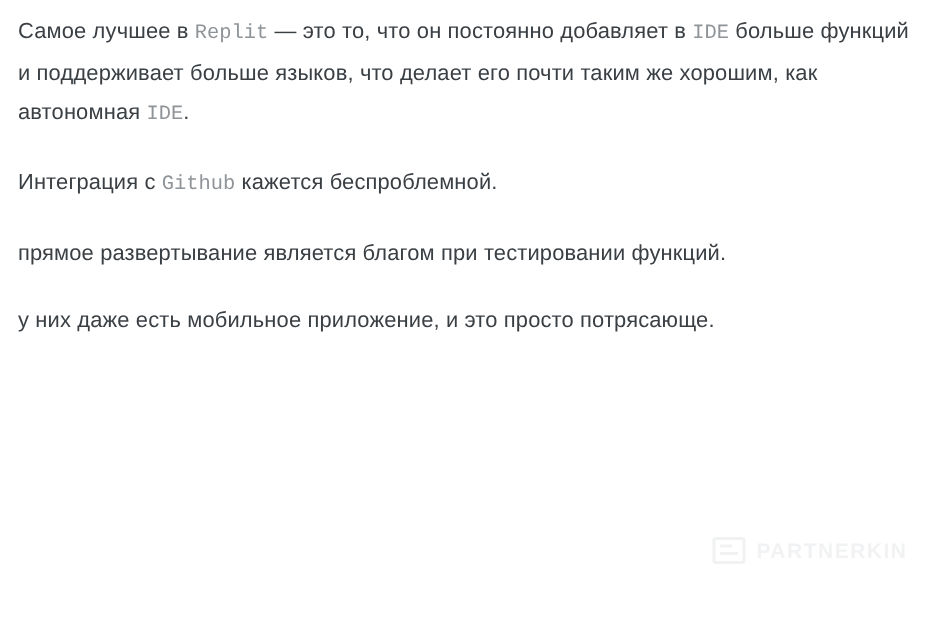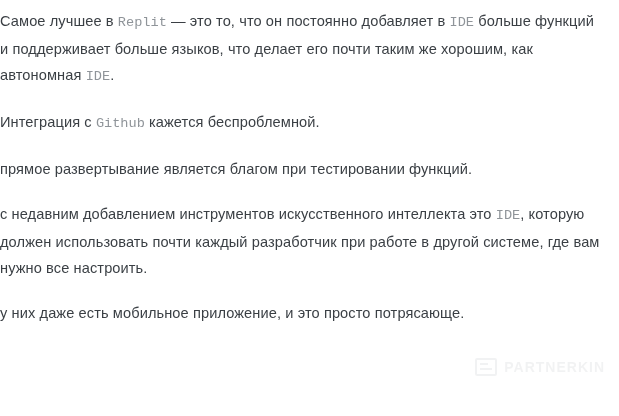--- a/index.html
+++ b/index.html
@@ -12,21 +12,21 @@
     background: #ffffff;
     font-family: "Liberation Sans", sans-serif;
     overflow: hidden;
     position: relative;
   }
   .page {
     position: relative;
     width: 619px;
     height: 416px;
     box-sizing: border-box;
-    padding: 8px 10px 0 0;
+    padding: 8px 10px 0 12px;
   }
   .para {
     font-size: 14.6px;
     line-height: 26px;
     color: #3a3f44;
     margin: 0 0 19px 0;
     letter-spacing: 0.1px;
     max-width: 600px;
   }
   .para:last-child {
@@ -89,20 +89,19 @@
     color: #d4d6d8;
   }
 </style>
 </head>
 <body>
 
 <div class="page">
   <p class="para">Самое лучшее в <span class="mono">Replit</span> — это то, что он постоянно добавляет в <span class="mono">IDE</span> больше функций и поддерживает больше языков, что делает его почти таким же хорошим, как автономная <span class="mono">IDE</span>.</p>
   <p class="para">Интеграция с <span class="mono">Github</span> кажется беспроблемной.</p>
   <p class="para">прямое развертывание является благом при тестировании функций.</p>
-  <p class="para">с недавним добавлением инструментов искусственного интеллекта это <span class="mono">IDE</span>, которую должен использовать почти каждый разработчик при работе в другой системе, где вам нужно все настроить.</p>
   <p class="para">у них даже есть мобильное приложение, и это просто потрясающе.</p>
 
   <div class="watermark">
     <span class="wm-icon"></span>
     <span class="wm-text">PARTNERKIN</span>
   </div>
 </div>
 
 </body></html>

